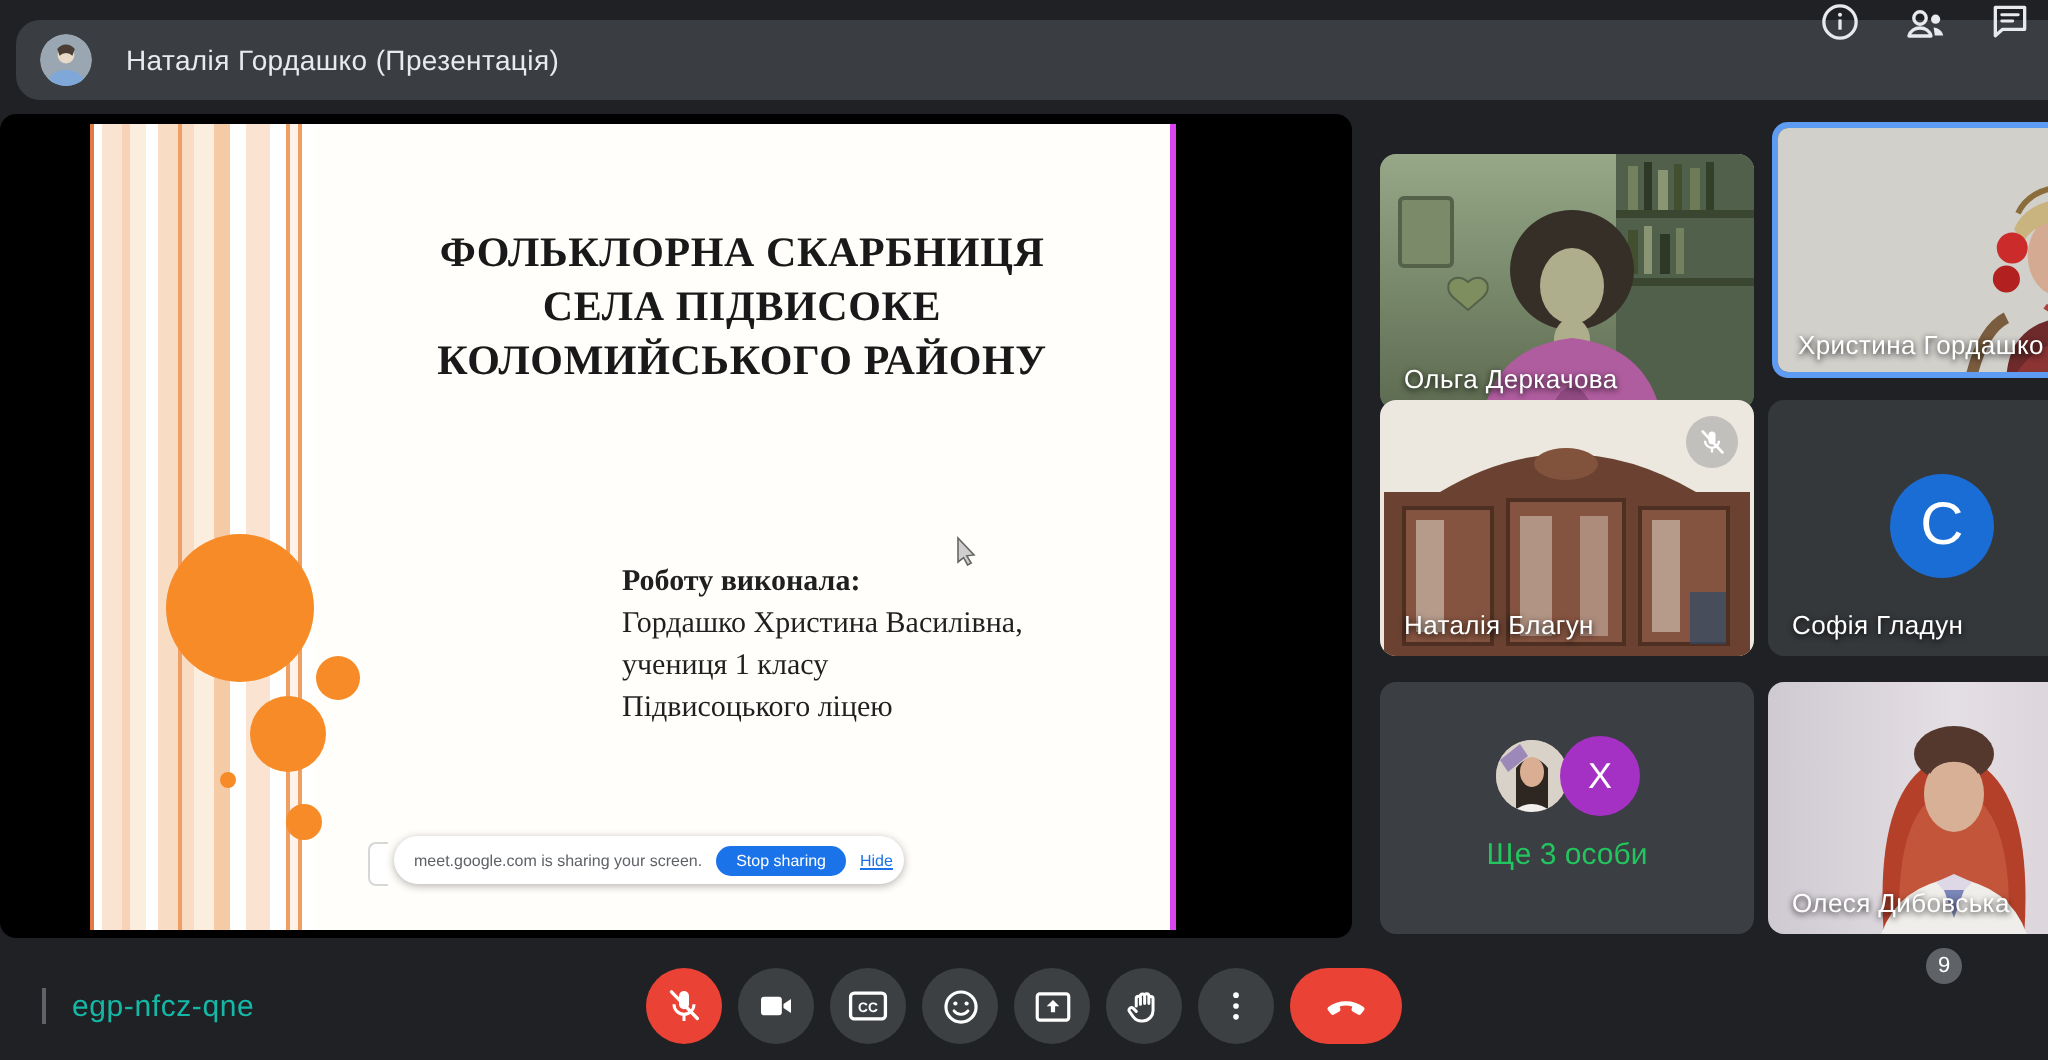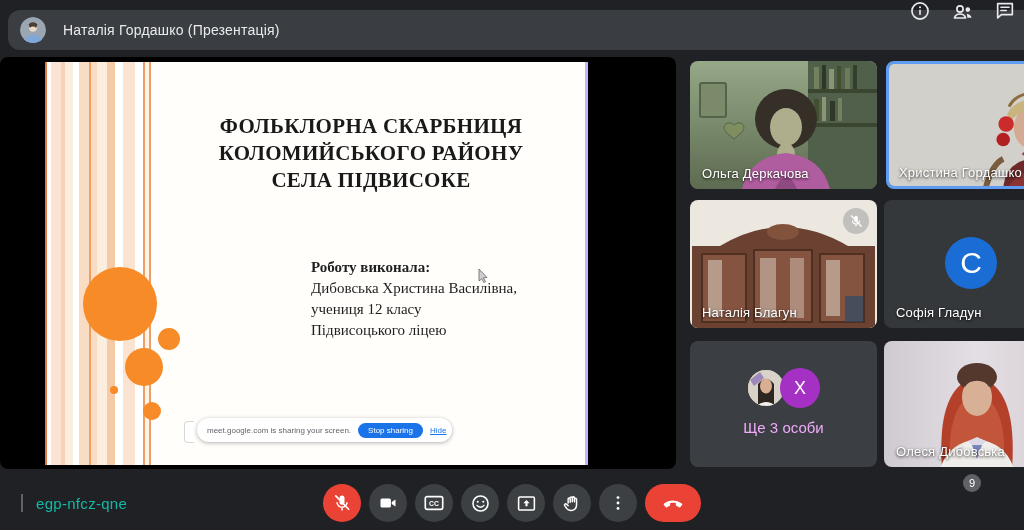--- a/index.html
+++ b/index.html
@@ -23,21 +23,21 @@
   }
   .topbar .title { margin-left:17px; font-size:14px; letter-spacing:.2px; color:#e8eaed; }
 
   
   .stage {
     position:absolute; left:0; top:57px; width:676px; height:412px;
     background:#000; border-radius:8px; overflow:hidden;
   }
   .slide {
     position:absolute; left:45px; top:5px; width:543px; height:403px;
-    background:#fffefb; border-right:3px solid #c4b5fd; overflow:hidden;
+    background:#fffefb; border-right:3px solid #d946ef; overflow:hidden;
   }
   .stripes {
     position:absolute; left:0; top:0; bottom:0; width:112px;
     background:linear-gradient(90deg,
       #e07a3e 0px 2px, #fff 2px 6px, #fbe3d1 6px 16px, #f7d2b6 16px 20px,
       #fceede 20px 28px, #fff 28px 34px, #f9dcc4 34px 44px, #ef9f63 44px 46px,
       #f9dcc4 46px 52px, #fceede 52px 62px, #f5cba6 62px 70px, #fff 70px 78px,
       #fbe3d1 78px 90px, #fff 90px 98px, #ef9f63 98px 100px, #fdf3e9 100px 104px,
       #ef9f63 104px 106px, #fff 106px 112px);
   }
@@ -49,21 +49,21 @@
   .b5 { left:98px;  top:340px; width:18px; height:18px; }
 
   .slide-title {
     position:absolute; left:112px; top:51px; width:428px;
     font-family:"Liberation Serif", serif; font-weight:bold;
     font-size:21px; line-height:27px; text-align:center;
     color:#191919; letter-spacing:.3px;
   }
   .slide-text {
     position:absolute; font-family:"Liberation Serif", serif;
-    color:#1f1f1f; font-size:15px;
+    color:#1f1f1f; font-size:15px;margin-top:24px;
   }
   .grp-author  { left:266px; top:195px; line-height:21px; }
   .grp-advisor { left:174px; top:281px; line-height:20px; }
   .slide-text .lbl { font-weight:bold; }
 
   .share-handle {
     position:absolute; left:139px; top:359px; width:10px; height:22px;
     background:#fff; border:1px solid #d7d7d7; border-right:none;
     border-radius:4px 0 0 4px;
   }
@@ -81,21 +81,21 @@
   .share-hide { font-size:8px; color:#1a73e8; white-space:nowrap; cursor:pointer;text-decoration:underline; }
 
   .cursor { position:absolute; left:433px; top:206px; }
 
   
   .tile {
     position:absolute; width:187px; height:128px;
     background:#3c4043; border-radius:8px; overflow:hidden;
   }
   .tile svg.vid { position:absolute; inset:0; }
-  .t0 { left:690px; top:61px;padding-left:29px; }
+  .t0 { left:690px; top:77px;padding-left:29px; }
   .t1 { left:886px; top:61px; border:3px solid #5e9bf2; }
   .t2 { left:690px; top:200px; }
   .t3 { left:884px; top:200px; background:#35383b; }
   .t4 { left:690px; top:341px; height:126px; background:#3b3e42; }
   .t5 { left:884px; top:341px; height:126px; }
   .tlabel {
     position:absolute; left:12px; bottom:8px; font-size:13px; color:#fff;
     text-shadow:0 1px 3px rgba(0,0,0,.9); letter-spacing:.2px; white-space:nowrap;
   }
   .t1 .tlabel { left:10px; bottom:6px; }
@@ -114,21 +114,21 @@
     position:absolute; left:58px; top:0; width:36px; height:36px;
     border-radius:50%; overflow:hidden; background:#cfc6bd;
   }
   .pair .letter {
     position:absolute; left:90px; top:-2px; width:40px; height:40px;
     border-radius:50%; display:flex; align-items:center; justify-content:center;
     font-size:18px; color:#fff;
   }
   .more-label {
     position:absolute; left:0; top:78px; width:100%; text-align:center;
-    font-size:15px; color:#f0abfc;
+    font-size:15px; color:#22c55e;
   }
 
   
   .meet-sep { position:absolute; left:21px; top:494px; width:2px; height:18px; background:#5f6368; }
   .meet-code { position:absolute; left:36px; top:495px; font-size:15px; color:#14b8a6; letter-spacing:.3px; }
 
   .controls { position:absolute; left:323px; top:484px; display:flex; gap:8px; align-items:center; }
   .cbtn {
     width:38px; height:38px; border-radius:50%; border:none; background:#3c4043;
     display:flex; align-items:center; justify-content:center; cursor:pointer; flex:0 0 auto;
@@ -164,28 +164,28 @@
   <div class="slide">
     <div class="stripes"></div>
     <div class="bubble b1"></div>
     <div class="bubble b2"></div>
     <div class="bubble b3"></div>
     <div class="bubble b4"></div>
     <div class="bubble b5"></div>
 
     <div class="slide-title">
       <div>ФОЛЬКЛОРНА СКАРБНИЦЯ</div>
+      <div>СЕЛА ПІДВИСОКЕ</div>
       <div>КОЛОМИЙСЬКОГО РАЙОНУ</div>
-      <div>СЕЛА ПІДВИСОКЕ</div>
     </div>
 
     <div class="slide-text grp-author">
       <div class="lbl">Роботу виконала:</div>
-      <div>Дибовська Христина  Василівна,</div>
-      <div>учениця 12 класу</div>
+      <div>Гордашко Христина  Василівна,</div>
+      <div>учениця 1 класу</div>
       <div>Підвисоцького ліцею</div>
     </div>
 
 
     <div class="cursor">
       <svg width="11" height="15" viewBox="0 0 11 15">
         <path d="M1 1l8 8.5-3.6.4 2.2 3.6-1.8 1-2-3.7L1 13z" fill="#cfcfcf" stroke="#666" stroke-width=".8"></path>
       </svg>
     </div>
 

